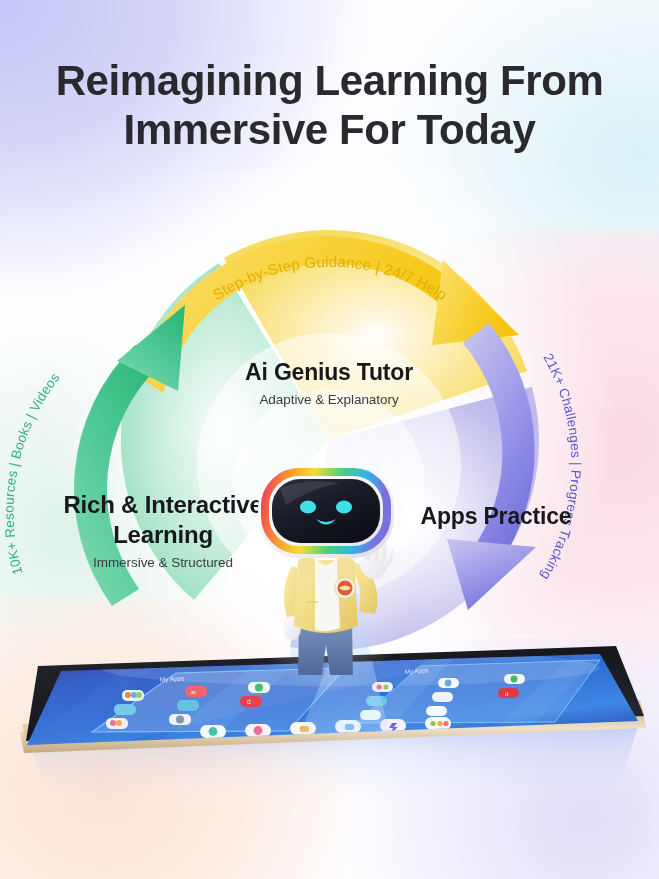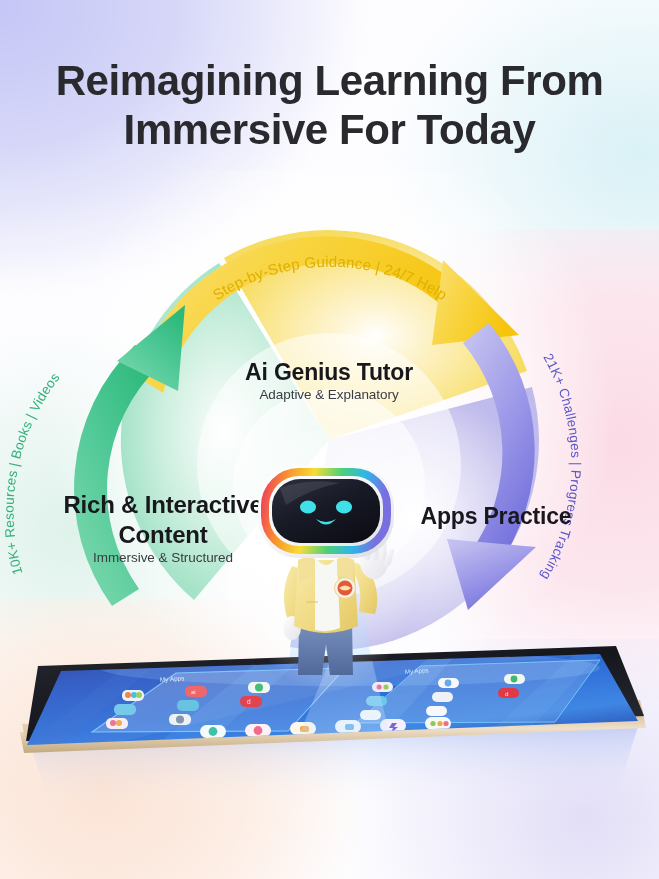--- a/index.html
+++ b/index.html
@@ -104,20 +104,21 @@
   .node .node-title {
     display: block;
     font-size: 23px;
     font-weight: 700;
     letter-spacing: -0.2px;
     line-height: 1.24;
     color: #18181c;
   }
   .node .node-sub {
     display: block;
+    margin-top: 5px;
     font-size: 13.5px;
     font-weight: 400;
     color: #3b3b42;
     letter-spacing: -0.05px;
   }
   .node-tutor   { left: 168px; top: 358px; width: 322px; }
   .node-content { left: 38px;  top: 490px; width: 250px; }
   .node-content .node-title { font-size: 24px; }
   .node-practice{ left: 390px; top: 502px; width: 212px; }
 
@@ -275,21 +276,21 @@
     </svg>
   </div>
 
   <div class="node node-tutor">
     <span class="node-title">Ai Genius Tutor</span>
     <span class="node-sub">Adaptive &amp; Explanatory</span>
   </div>
 
   <div class="node node-content">
     <span class="node-title">Rich &amp; Interactive</span>
-    <span class="node-title">Content</span>
+    <span class="node-title">Learning</span>
     <span class="node-sub">Immersive &amp; Structured</span>
   </div>
 
   <div class="node node-practice">
     <span class="node-title">Apps Practice</span>
   </div>
 
   <div class="beam"></div>
   <div class="robot-glow"></div>
 

